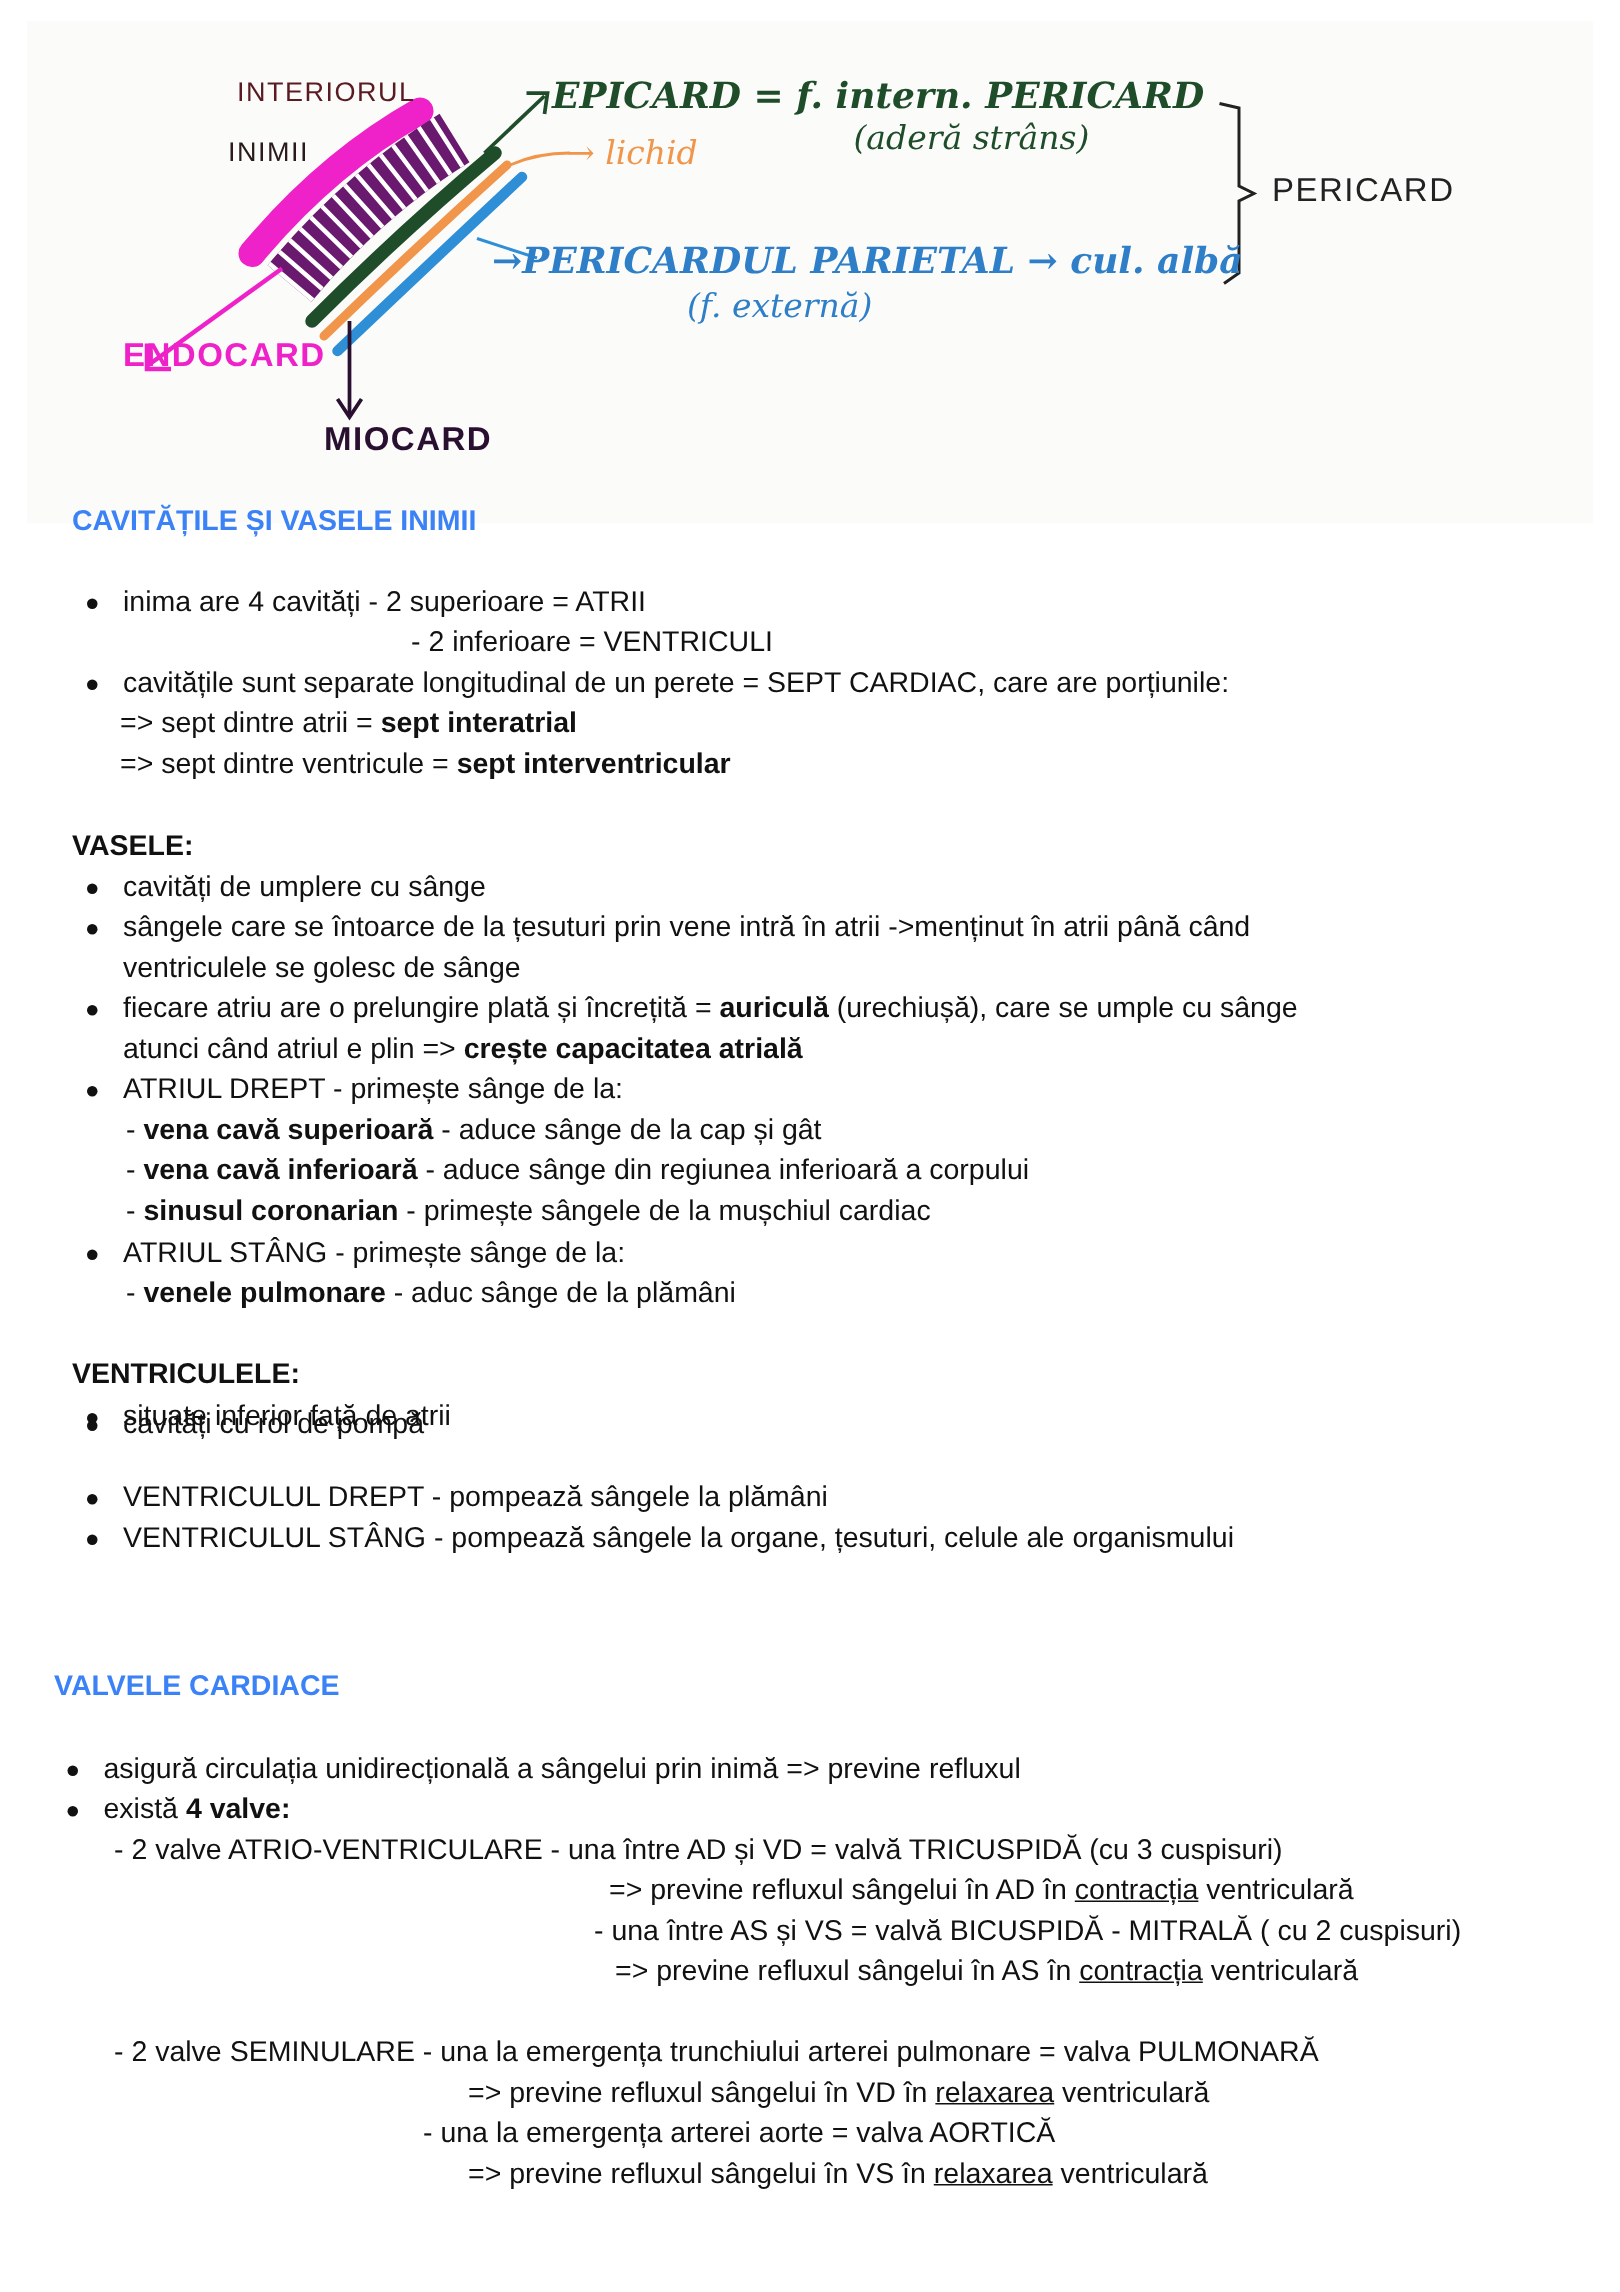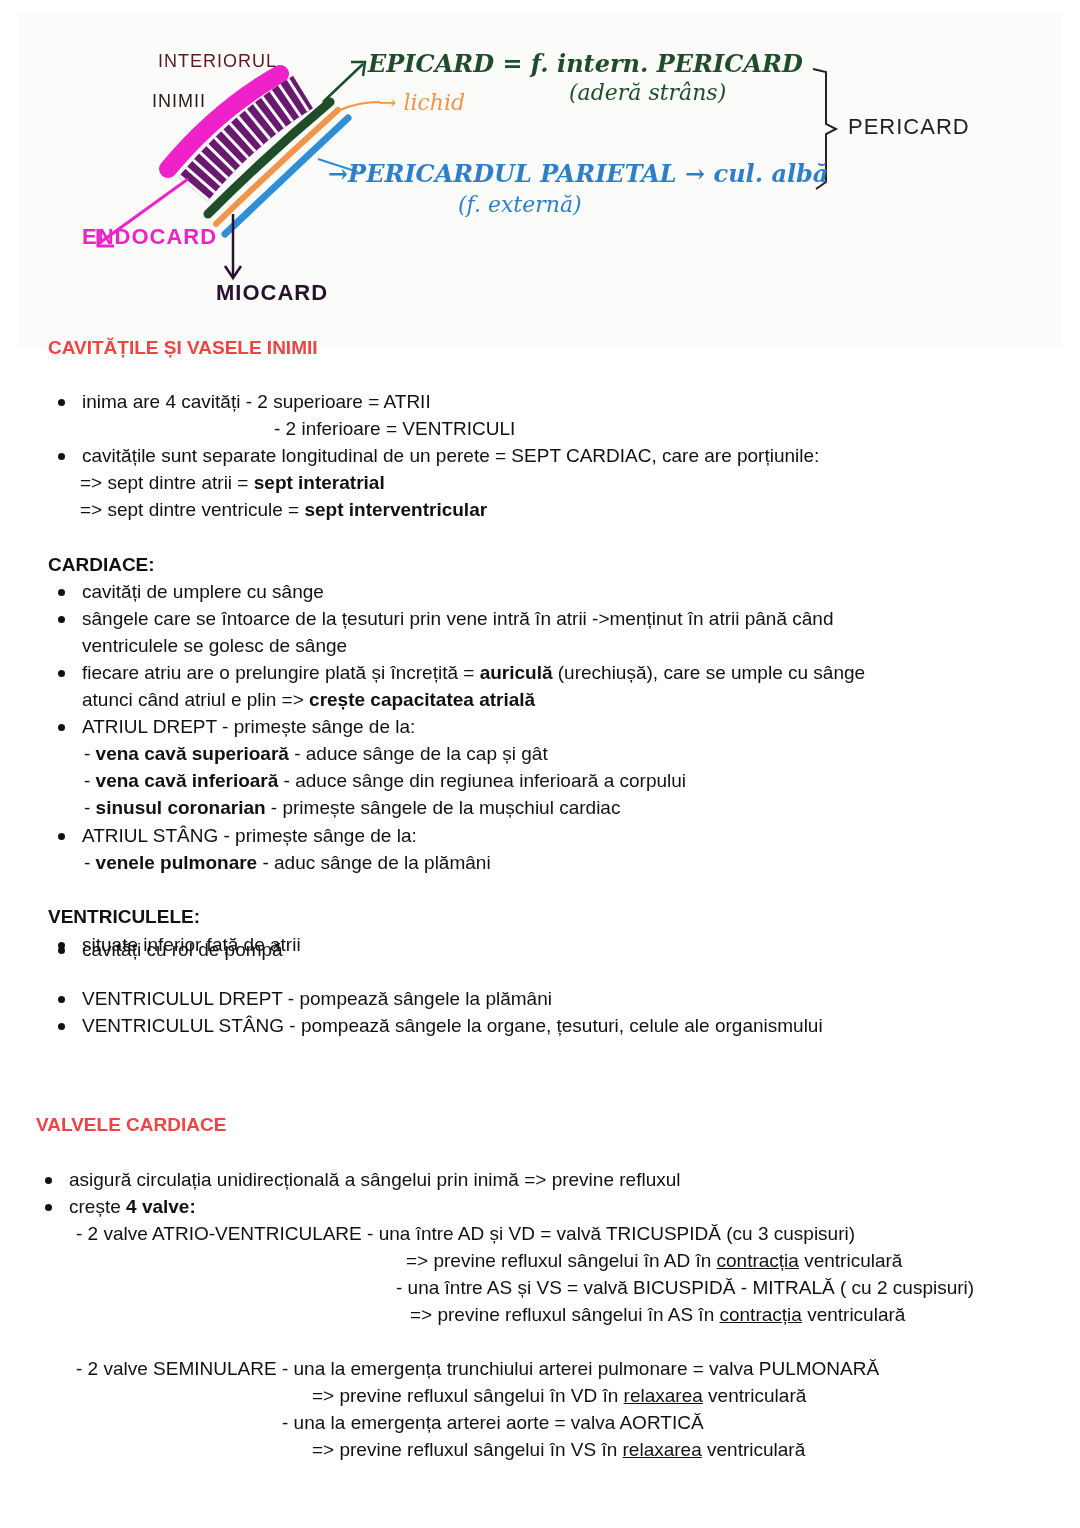--- a/index.html
+++ b/index.html
@@ -24,21 +24,21 @@
       font-family: "DejaVu Serif", serif;
       font-style: italic;
       white-space: nowrap;
       line-height: 1;
     }
     .h1label { font-family: "Liberation Sans", sans-serif; font-style: normal; letter-spacing: 1px; }
     .section-title {
       position: absolute;
       font-weight: bold;
       font-size: 19px;
-      color: #ef4444;
+      color: #3b82f6;
       white-space: nowrap;
     }
     .sub-title {
       position: absolute;
       font-weight: bold;
       font-size: 19px;
       color: #111;
       white-space: nowrap;
     }
     .line {
@@ -109,21 +109,21 @@
 <div class="line bullet" style="left:82px; top:388px;">inima are 4 cavități - 2 superioare = ATRII</div>
 <div class="line" style="left:274px; top:415px;">- 2 inferioare = VENTRICULI</div>
 <div class="line bullet" style="left:82px; top:442px;">cavitățile sunt separate longitudinal de un perete = SEPT CARDIAC, care are porțiunile:</div>
 <div class="line" style="left:80px; top:469px;">
   <span>=&gt; sept dintre atrii = </span><b>sept interatrial</b>
 </div>
 <div class="line" style="left:80px; top:496px;">
   <span>=&gt; sept dintre ventricule = </span><b>sept interventricular</b>
 </div>
 
-<div class="sub-title" style="left:48px; top:554px;">CARDIACE:</div>
+<div class="sub-title" style="left:48px; top:554px;">VASELE:</div>
 <div class="line bullet" style="left:82px; top:578px;">cavități de umplere cu sânge</div>
 <div class="line bullet" style="left:82px; top:605px;">sângele care se întoarce de la țesuturi prin vene intră în atrii -&gt;menținut în atrii până când</div>
 <div class="line" style="left:82px; top:632px;">ventriculele se golesc de sânge</div>
 <div class="line bullet" style="left:82px; top:659px;">
   <span>fiecare atriu are o prelungire plată și încrețită = </span><b>auriculă</b><span> (urechiușă), care se umple cu sânge</span>
 </div>
 <div class="line" style="left:82px; top:686px;">
   <span>atunci când atriul e plin =&gt; </span><b>crește capacitatea atrială</b>
 </div>
 <div class="line bullet" style="left:82px; top:713px;">ATRIUL DREPT - primește sânge de la:</div>
@@ -135,21 +135,21 @@
 
 <div class="sub-title" style="left:48px; top:906px;">VENTRICULELE:</div>
 <div class="line bullet" style="left:82px; top:931px;">situate inferior față de atrii</div>
 <div class="line bullet" style="left:82px; top:936px;">cavități cu rol de pompă</div>
 <div class="line bullet" style="left:82px; top:985px;">VENTRICULUL DREPT - pompează sângele la plămâni</div>
 <div class="line bullet" style="left:82px; top:1012px;">VENTRICULUL STÂNG - pompează sângele la organe, țesuturi, celule ale organismului</div>
 
 <div class="section-title" style="left:36px; top:1114px;">VALVELE CARDIACE</div>
 <div class="line bullet" style="left:69px; top:1166px;">asigură circulația unidirecțională a sângelui prin inimă =&gt; previne refluxul</div>
 <div class="line bullet" style="left:69px; top:1193px;">
-  <span>crește </span><b>4 valve:</b>
+  <span>există </span><b>4 valve:</b>
 </div>
 <div class="line" style="left:76px; top:1220px;">- 2 valve ATRIO-VENTRICULARE - una între AD și VD = valvă TRICUSPIDĂ (cu 3 cuspisuri)</div>
 <div class="line" style="left:406px; top:1247px;">
   <span>=&gt; previne refluxul sângelui în AD în </span><u>contracția</u><span> ventriculară</span>
 </div>
 <div class="line" style="left:396px; top:1274px;">- una între AS și VS = valvă BICUSPIDĂ - MITRALĂ ( cu 2 cuspisuri)</div>
 <div class="line" style="left:410px; top:1301px;">
   <span>=&gt; previne refluxul sângelui în AS în </span><u>contracția</u><span> ventriculară</span>
 </div>
 <div class="line" style="left:76px; top:1355px;">- 2 valve SEMINULARE - una la emergența trunchiului arterei pulmonare = valva PULMONARĂ</div>

